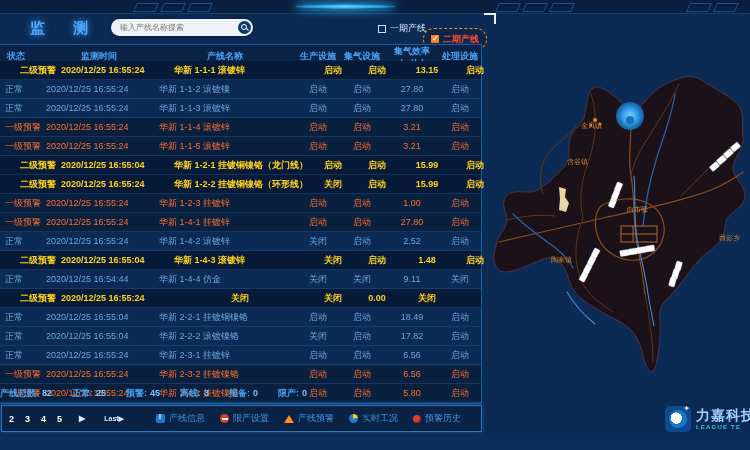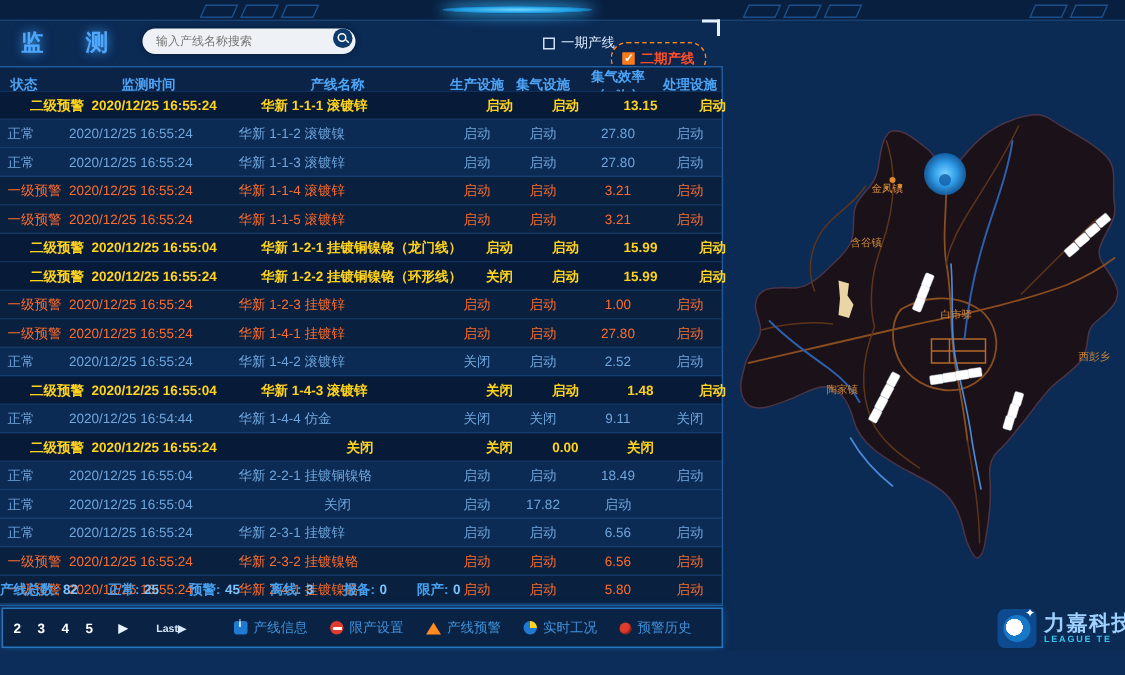--- a/index.html
+++ b/index.html
@@ -8,25 +8,25 @@
 
   
   .top-deco{position:absolute;left:0;top:0;width:750px;height:13px;background:#081f40;border-bottom:1px solid #16406f;}
   .deco-lens{position:absolute;left:295px;top:4px;width:100px;height:5px;border-radius:50%;
      background:radial-gradient(ellipse at center,#6fd6ff 0%,#1e9be0 55%,rgba(30,155,224,0) 100%);
      box-shadow:0 0 9px 2px rgba(60,190,255,.75);}
   .deco-rects{position:absolute;top:3px;height:8px;display:flex;gap:5px;}
   .deco-rects i{display:block;width:20px;height:7px;border:1px solid #1d4f8a;transform:skewX(-24deg);}
 
   
-  .app-header{position:absolute;left:0;top:13px;width:646px;height:31px;}
+  .app-header{position:absolute;left:16px;top:13px;width:646px;height:31px;}
   .page-title{position:absolute;left:14px;top:6px;font-size:15px;font-weight:bold;color:#4fa8ff;
      letter-spacing:12px;text-shadow:0 0 7px rgba(70,170,255,.9);}
   .search-box{position:absolute;left:95px;top:6px;width:142px;height:17px;background:#eef2f6;
-     border-radius:9px;display:flex;box-shadow:0 0 4px rgba(0,0,0,.4);}
+     border-radius:9px;display:flex;align-items:center;box-shadow:0 0 4px rgba(0,0,0,.4);}
   .search-input{flex:1;border:none;background:transparent;font-size:8px;color:#667;
      padding:0 4px 0 9px;outline:none;min-width:0;font-family:"Liberation Sans",sans-serif;}
   .search-btn{width:13px;height:13px;border-radius:50%;background:#0e3a6b;margin-right:2px;
      position:relative;flex:0 0 13px;cursor:pointer;}
   .search-btn::before{content:"";position:absolute;left:3px;top:3px;width:4px;height:4px;
      border:1px solid #fff;border-radius:50%;}
   .search-btn::after{content:"";position:absolute;left:8px;top:8px;width:3px;height:1px;
      background:#fff;transform:rotate(45deg);}
   .phase1{position:absolute;left:362px;top:9px;display:flex;align-items:center;gap:4px;
      color:#d7e7fb;font-size:9px;cursor:pointer;}
@@ -278,20 +278,21 @@
         <div class="cell c1">2020/12/25 16:55:04</div>
         <div class="cell c2">华新 2-2-1 挂镀铜镍铬</div>
         <div class="cell c3">启动</div>
         <div class="cell c4">启动</div>
         <div class="cell c5">18.49</div>
         <div class="cell c6">启动</div>
       </div>
       <div class="trow normal">
         <div class="cell c0">正常</div>
         <div class="cell c1">2020/12/25 16:55:04</div>
+        <div class="cell c2">华新 2-2-2 滚镀镍铬</div>
         <div class="cell c3">关闭</div>
         <div class="cell c4">启动</div>
         <div class="cell c5">17.82</div>
         <div class="cell c6">启动</div>
       </div>
       <div class="trow normal">
         <div class="cell c0">正常</div>
         <div class="cell c1">2020/12/25 16:55:24</div>
         <div class="cell c2">华新 2-3-1 挂镀锌</div>
         <div class="cell c3">启动</div>

